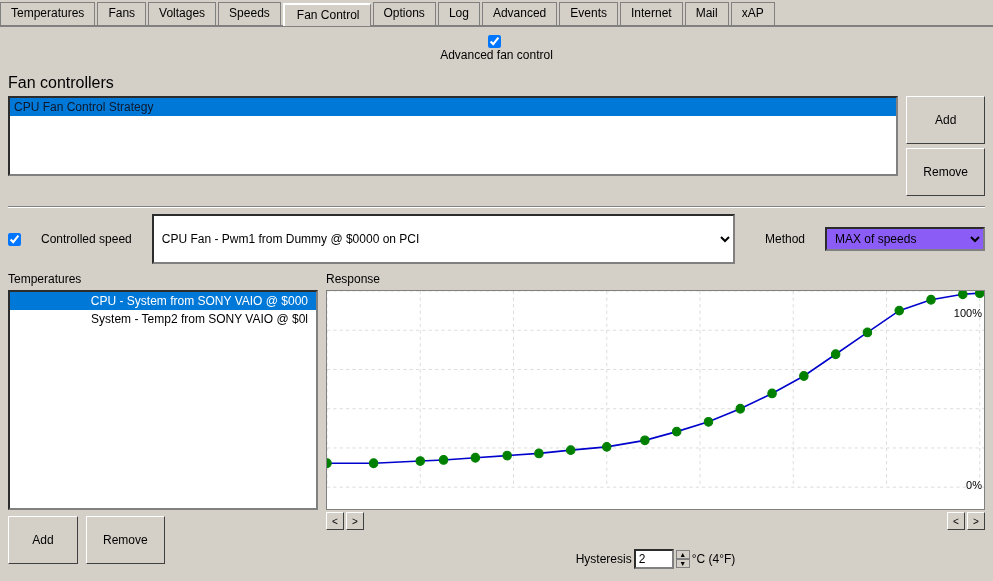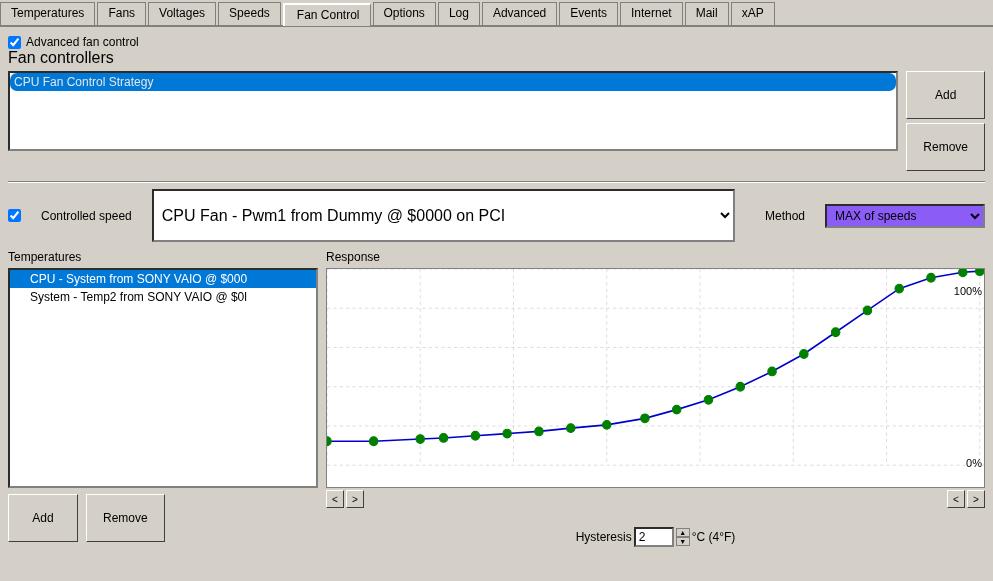--- a/index.html
+++ b/index.html
@@ -44,21 +44,22 @@
     
     .main-content {
       background: #d4d0c8;
       padding: 8px;
     }
 
     
     .adv-fan-row {
       display: flex;
       align-items: center;
-      margin-bottom: 0;
+      margin-bottom: 12px;
+      flex-direction: column;
     }
     .adv-fan-row input[type=checkbox] {
       margin-right: 5px;
     }
 
     
     .section-label {
       font-size: 16px;
       margin-bottom: 4px;
       font-weight: normal;
@@ -78,22 +79,21 @@
       overflow-y: auto;
     }
 
     .fan-list-item {
       padding: 2px 4px;
       cursor: pointer;
       color: black;
     }
     .fan-list-item.selected {
       background: #0078d7;
-      color: #e5e5e5;
-      border-radius: 7px;
+      color: #0f172a;
     }
 
     .fan-buttons {
       display: flex;
       flex-direction: column;
       gap: 4px;
     }
 
     .btn {
       background: #d4d0c8;
@@ -119,21 +119,21 @@
       display: flex;
       align-items: center;
       gap: 20px;
       margin-bottom: 8px;
     }
     .ctrl-speed-row label {
       white-space: nowrap;
     }
     .ctrl-speed-select {
       flex: 1;
-      font-size: 16px;
+      font-size: 12px;
       border: 2px inset #808080;
       background: white;
       padding: 15px 4px;
     }
     .method-label {
       white-space: nowrap;
       margin-left: 10px;
     }
     .method-select {
       font-size: 12px;
@@ -158,23 +158,24 @@
     }
     .temps-list-box {
       width: 100%;
       height: 220px;
       background: white;
       border: 2px inset #808080;
       overflow-y: auto;
       margin-bottom: 6px;
     }
     .temps-list-item {
-      padding: 2px 20px;
+      padding: 2px 8px;
       cursor: pointer;
       color: black;
+      text-align: right;
     }
     .temps-list-item.selected {
       background: #0078d7;
       color: white;
     }
     .temps-buttons {
       display: flex;
       gap: 8px;
     }
 

